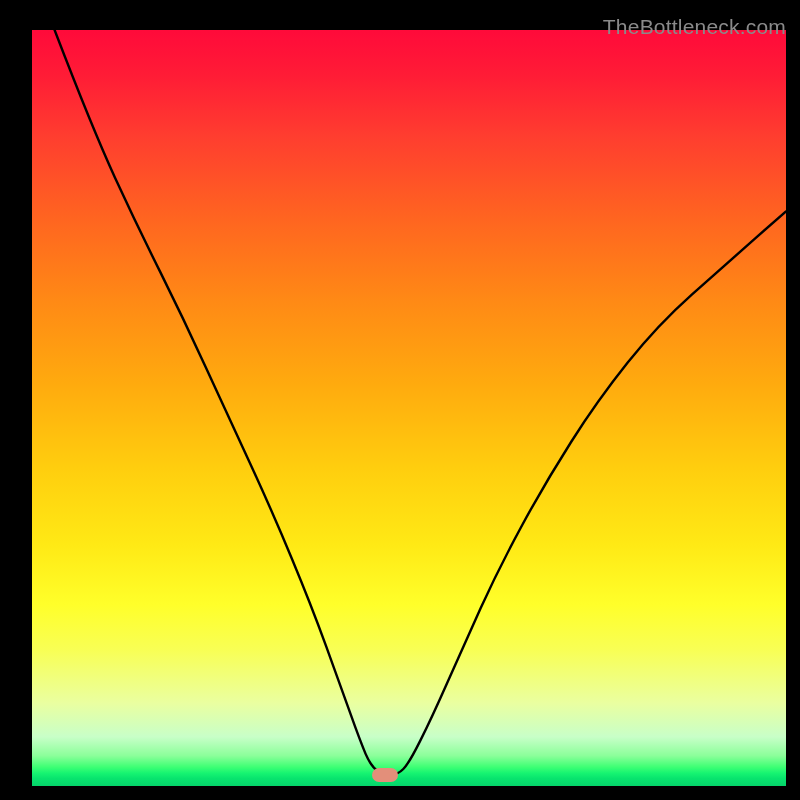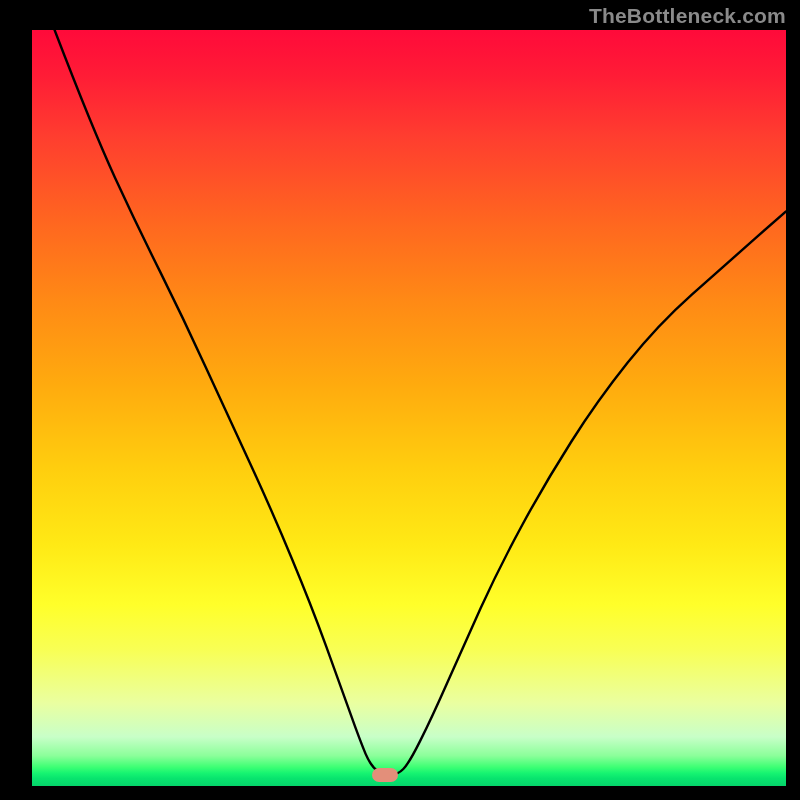--- a/index.html
+++ b/index.html
@@ -12,25 +12,25 @@
     font-family: Arial, Helvetica, sans-serif;
   }
   .frame {
     position: relative;
     width: 800px;
     height: 800px;
     background: #000;
   }
   .watermark {
     position: absolute;
-    top: 4px;
+    top: 15px;
     right: 14px;
     color: #8a8a8a;
     font-size: 21px;
-    font-weight: 700;
+    font-weight: 400;
     letter-spacing: 0.2px;
     z-index: 5;
   }
   .plot-area {
     position: absolute;
     left: 32px;
     top: 30px;
     width: 754px;
     height: 756px;
     overflow: hidden;

